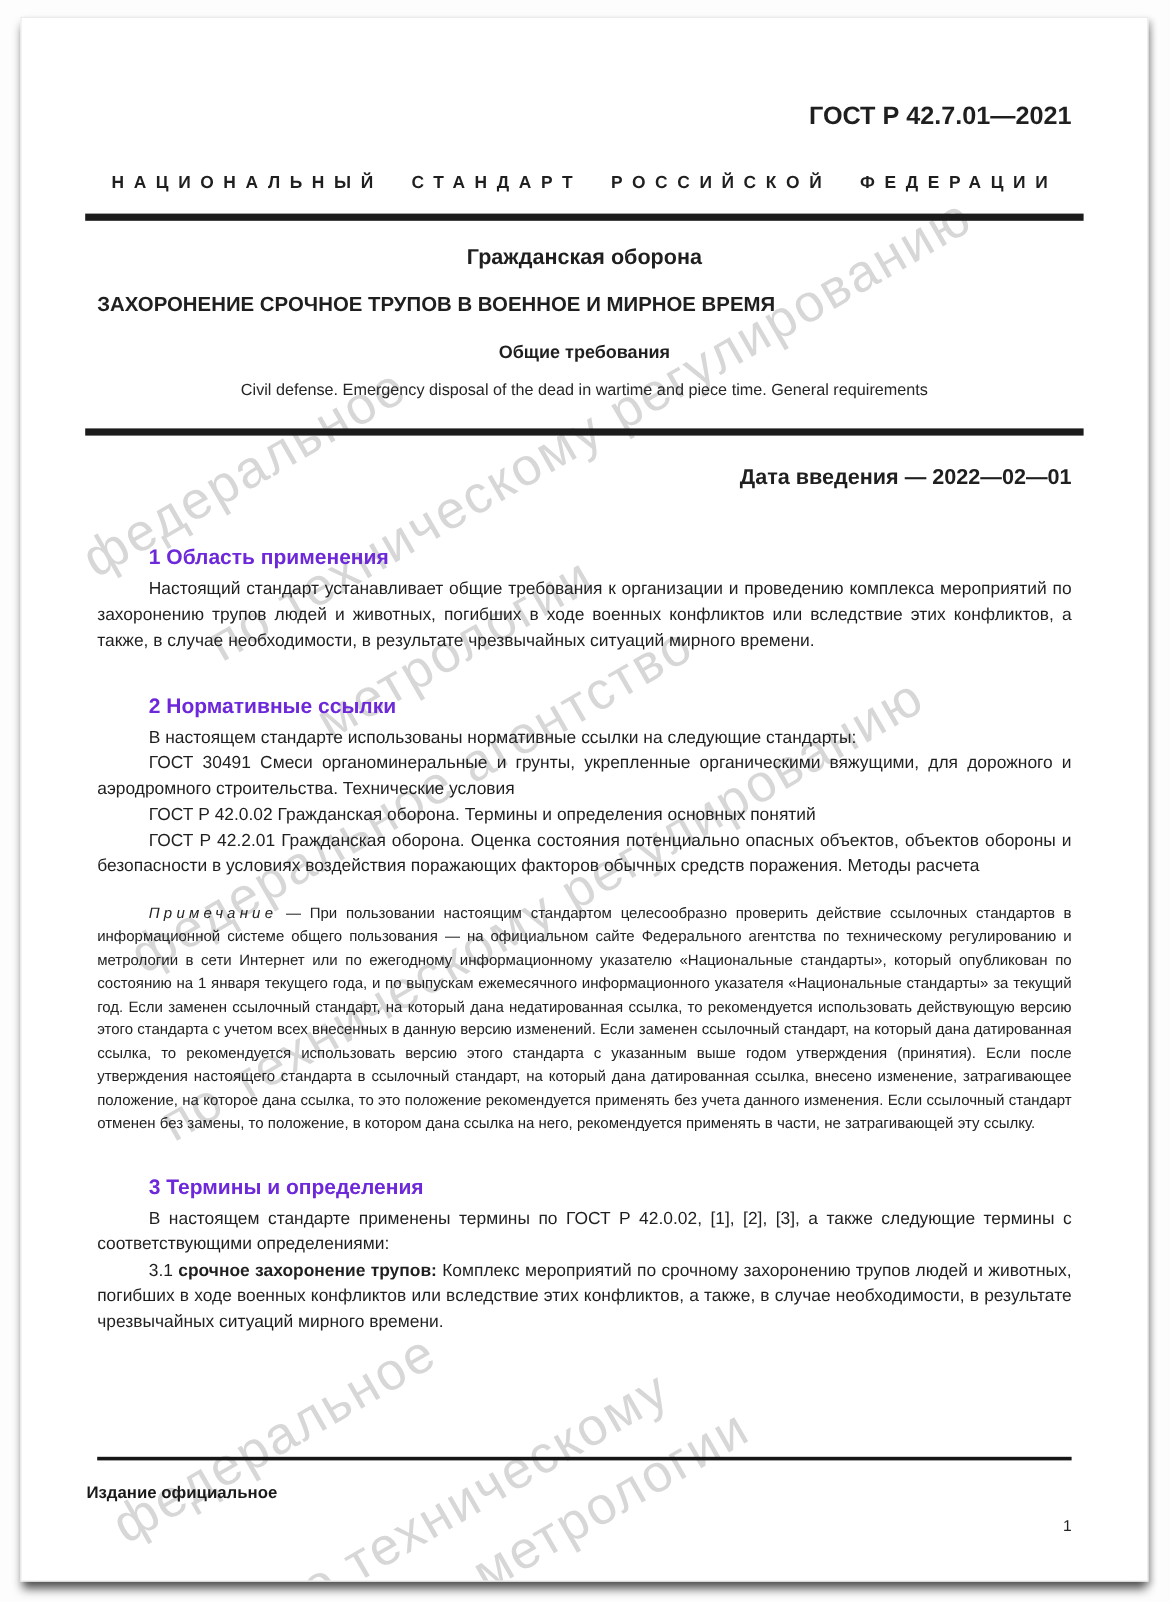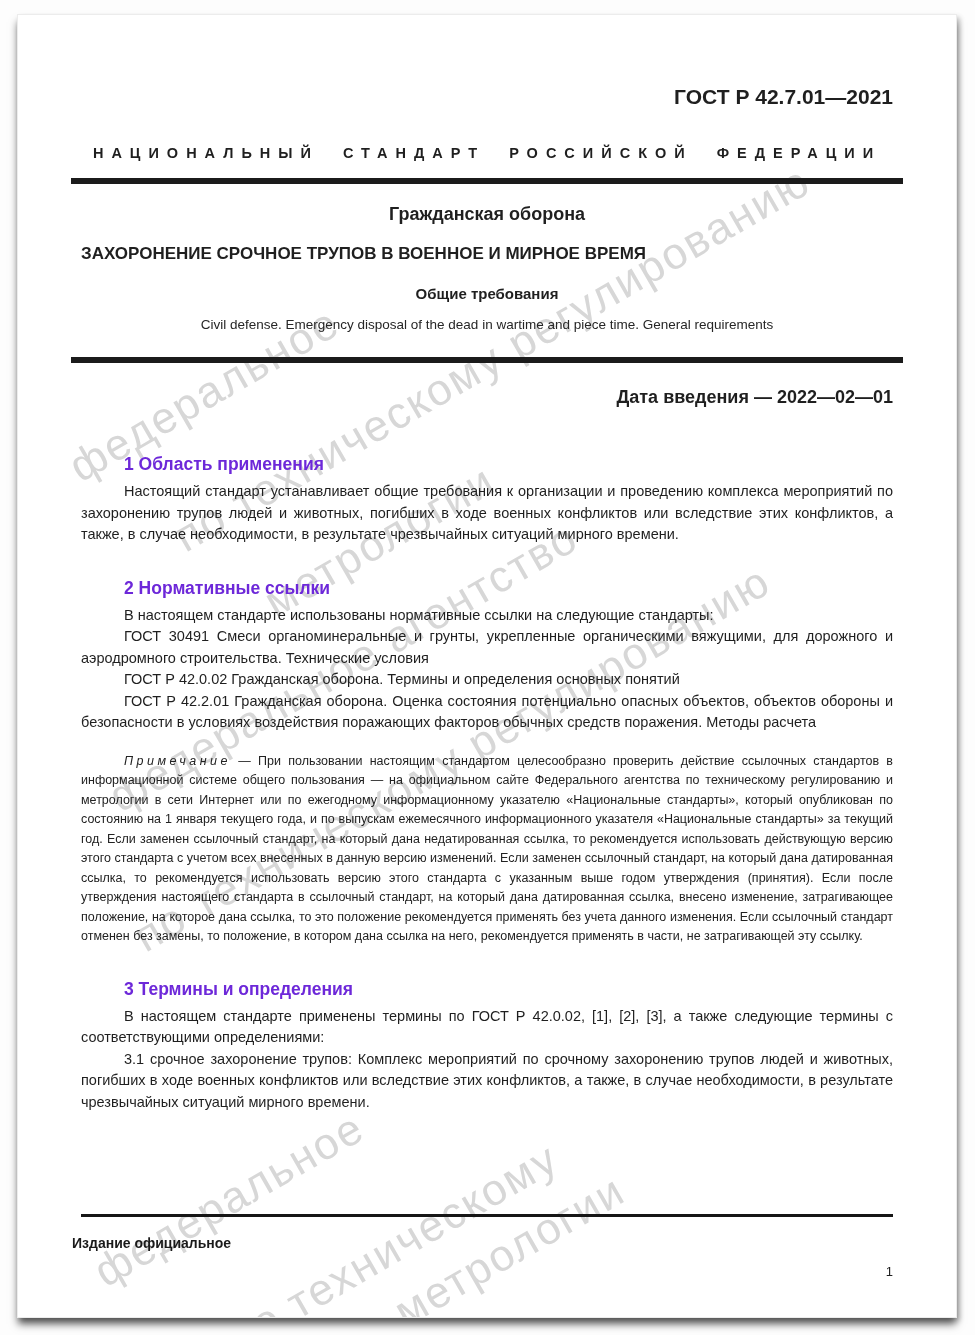--- a/index.html
+++ b/index.html
@@ -36,21 +36,21 @@
   .eff-date { margin-top:24px; text-align:right; font-weight:bold; font-size:18px; }
   h2.sec { font-size:17.5px; font-weight:bold; margin:46px 0 0 43px; color:#6d28d9; }
   h2.sec2 { margin-top:32px; }
   h2.sec3 { margin-top:32px; }
   p.body-p { font-size:14.5px; line-height:21.5px; text-align:justify;
              text-indent:43px; color:#1f1f1f; }
   p.first { margin-top:6px; }
   p.note { margin-top:18px; font-size:12.5px; line-height:19.5px; text-align:justify;
            text-indent:43px; color:#222; }
   .note-label { letter-spacing:3.5px;font-style:italic; }
-  b { font-weight:normal; }
+  b { font-weight:bold; }
   
   .footer-rule { position:absolute; left:63px; right:63px; top:1199px; height:3px;
                  background:#161616; z-index:1; }
   .edition { position:absolute; left:54px; top:1220px; font-weight:bold; font-size:14px;
              z-index:1; color:#1a1a1a; }
   .page-num { position:absolute; right:63px; top:1249px; font-size:13px; z-index:1;
               color:#222; }
 </style>
 </head>
 <body>

